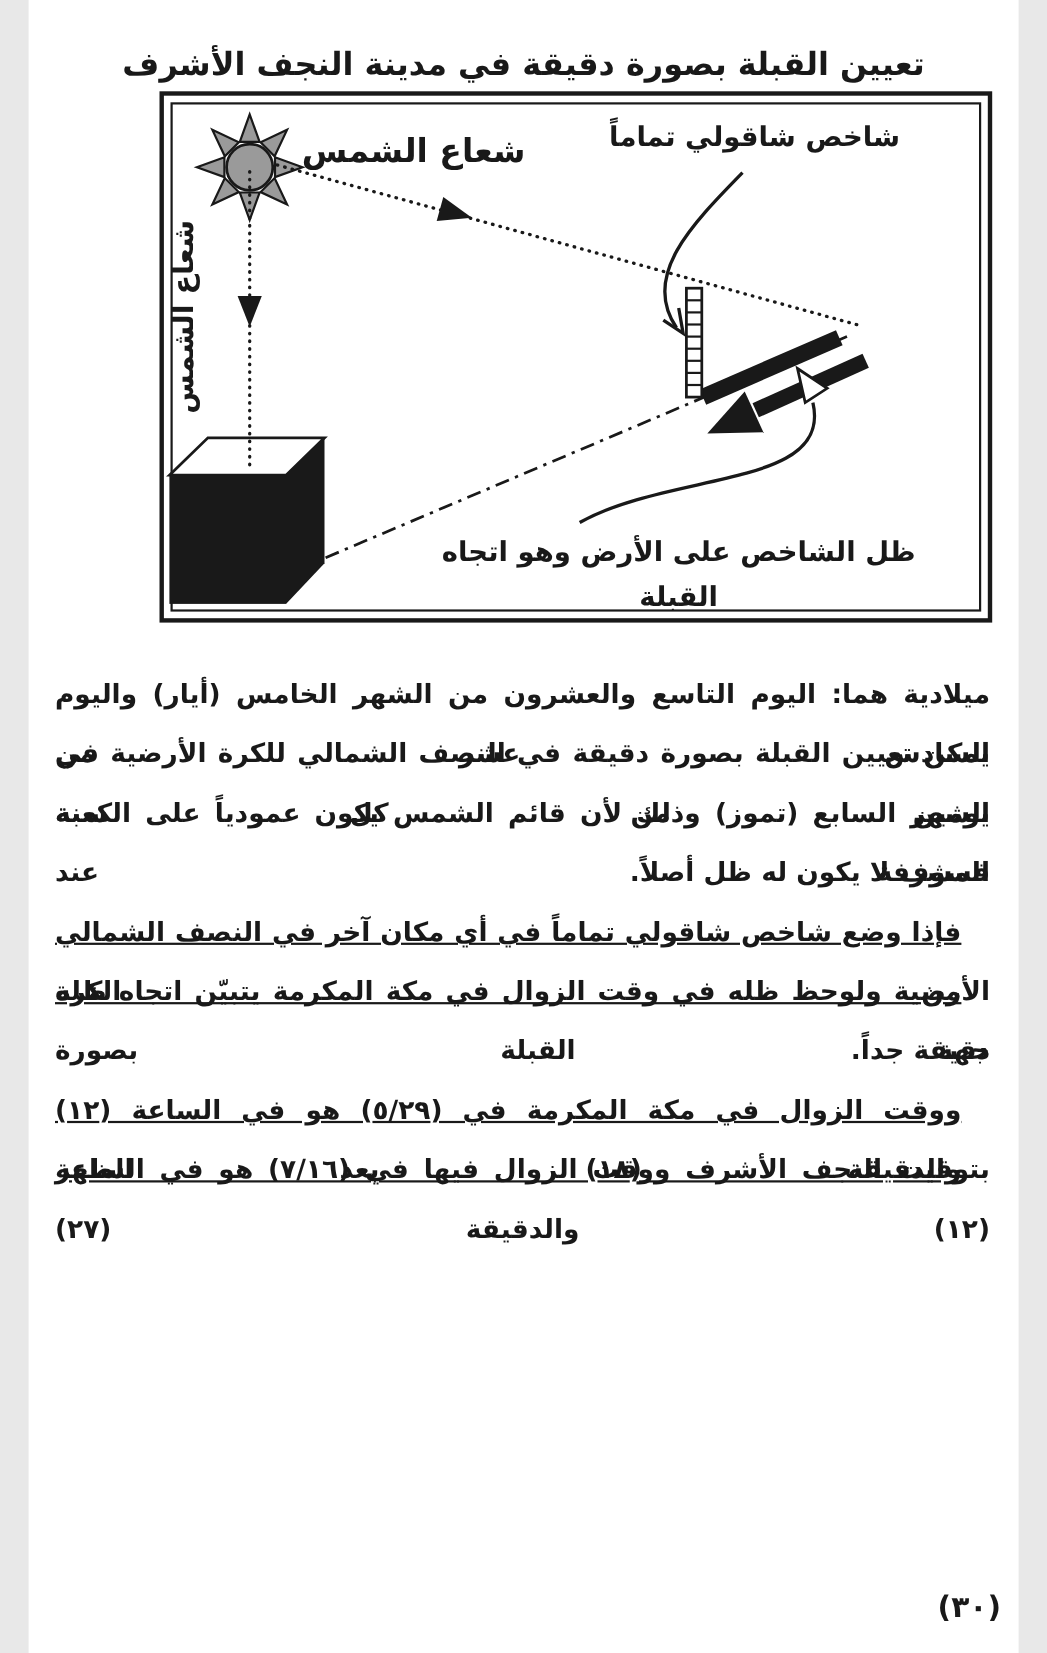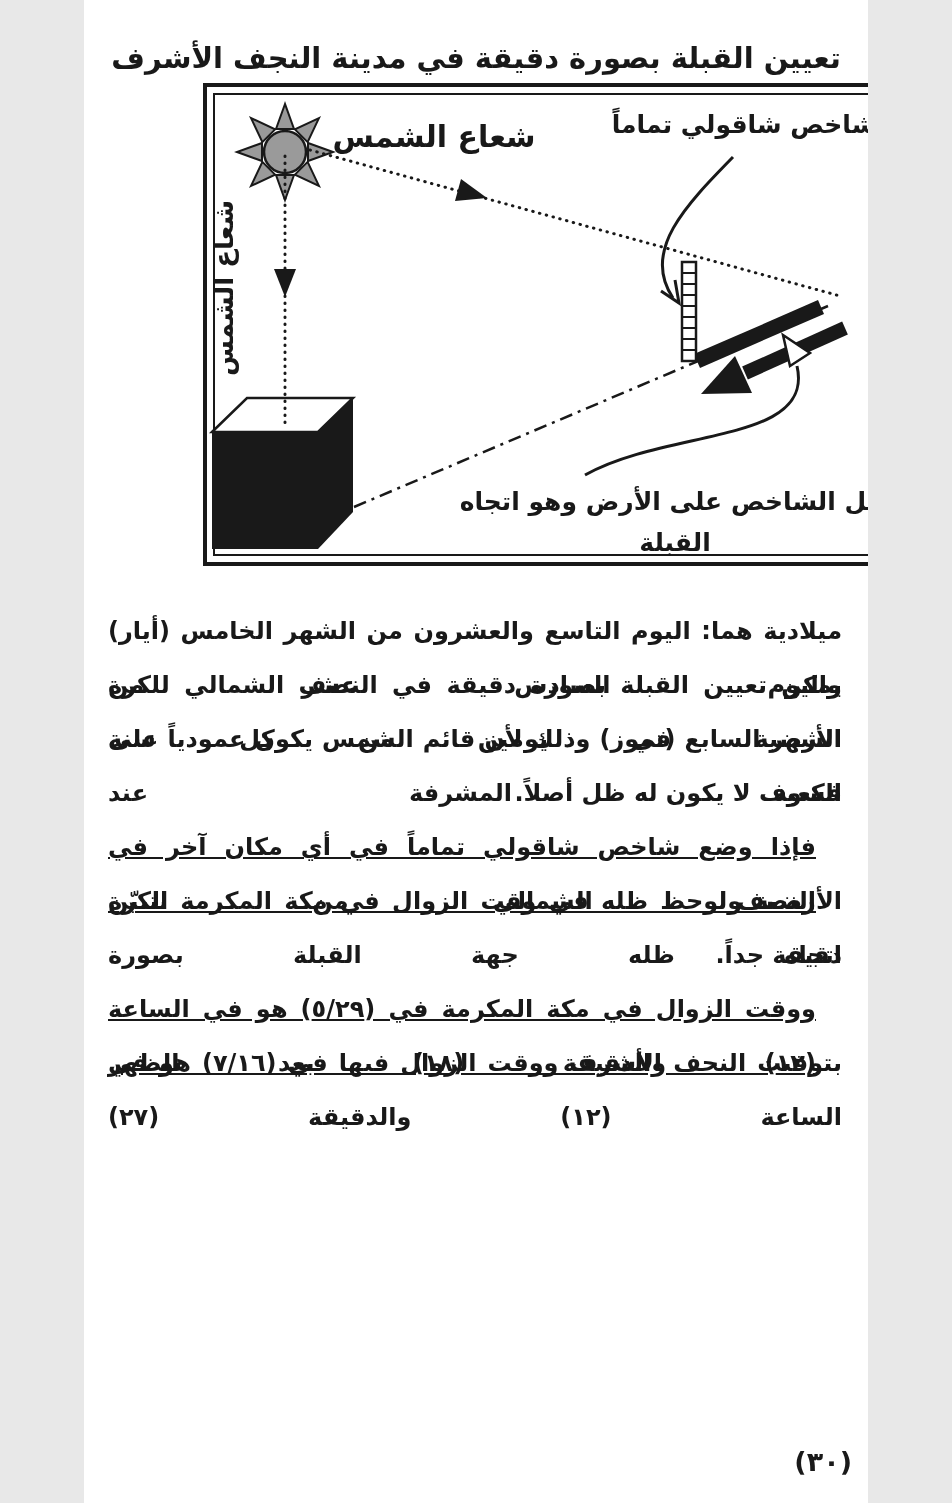--- a/index.html
+++ b/index.html
@@ -1,17 +1,17 @@
 <!DOCTYPE html>
 <html lang="ar"><head>
 <meta charset="utf-8">
 <style>
   html,body{margin:0;padding:0;background:#e8e8e8;}
   .page{
-    position:relative;width:784px;height:1503px;margin:0 auto;background:#ffffff;
+    position:relative;width:900px;height:1503px;margin:0 auto;background:#ffffff;
     color:#191919;font-family:"DejaVu Sans",sans-serif;font-weight:bold;overflow:hidden;
   }
   .title{
     position:absolute;top:22px;left:0;right:0;text-align:center;
     font-size:29px;direction:rtl;
   }
   svg.diagram{position:absolute;left:114px;top:80px;width:768px;height:490px;}
   svg.diagram text{font-family:"DejaVu Sans",sans-serif;font-weight:bold;fill:#191919;direction:rtl;}
   .dlabel-big{font-size:30px;}
   .dlabel{font-size:25px;}

